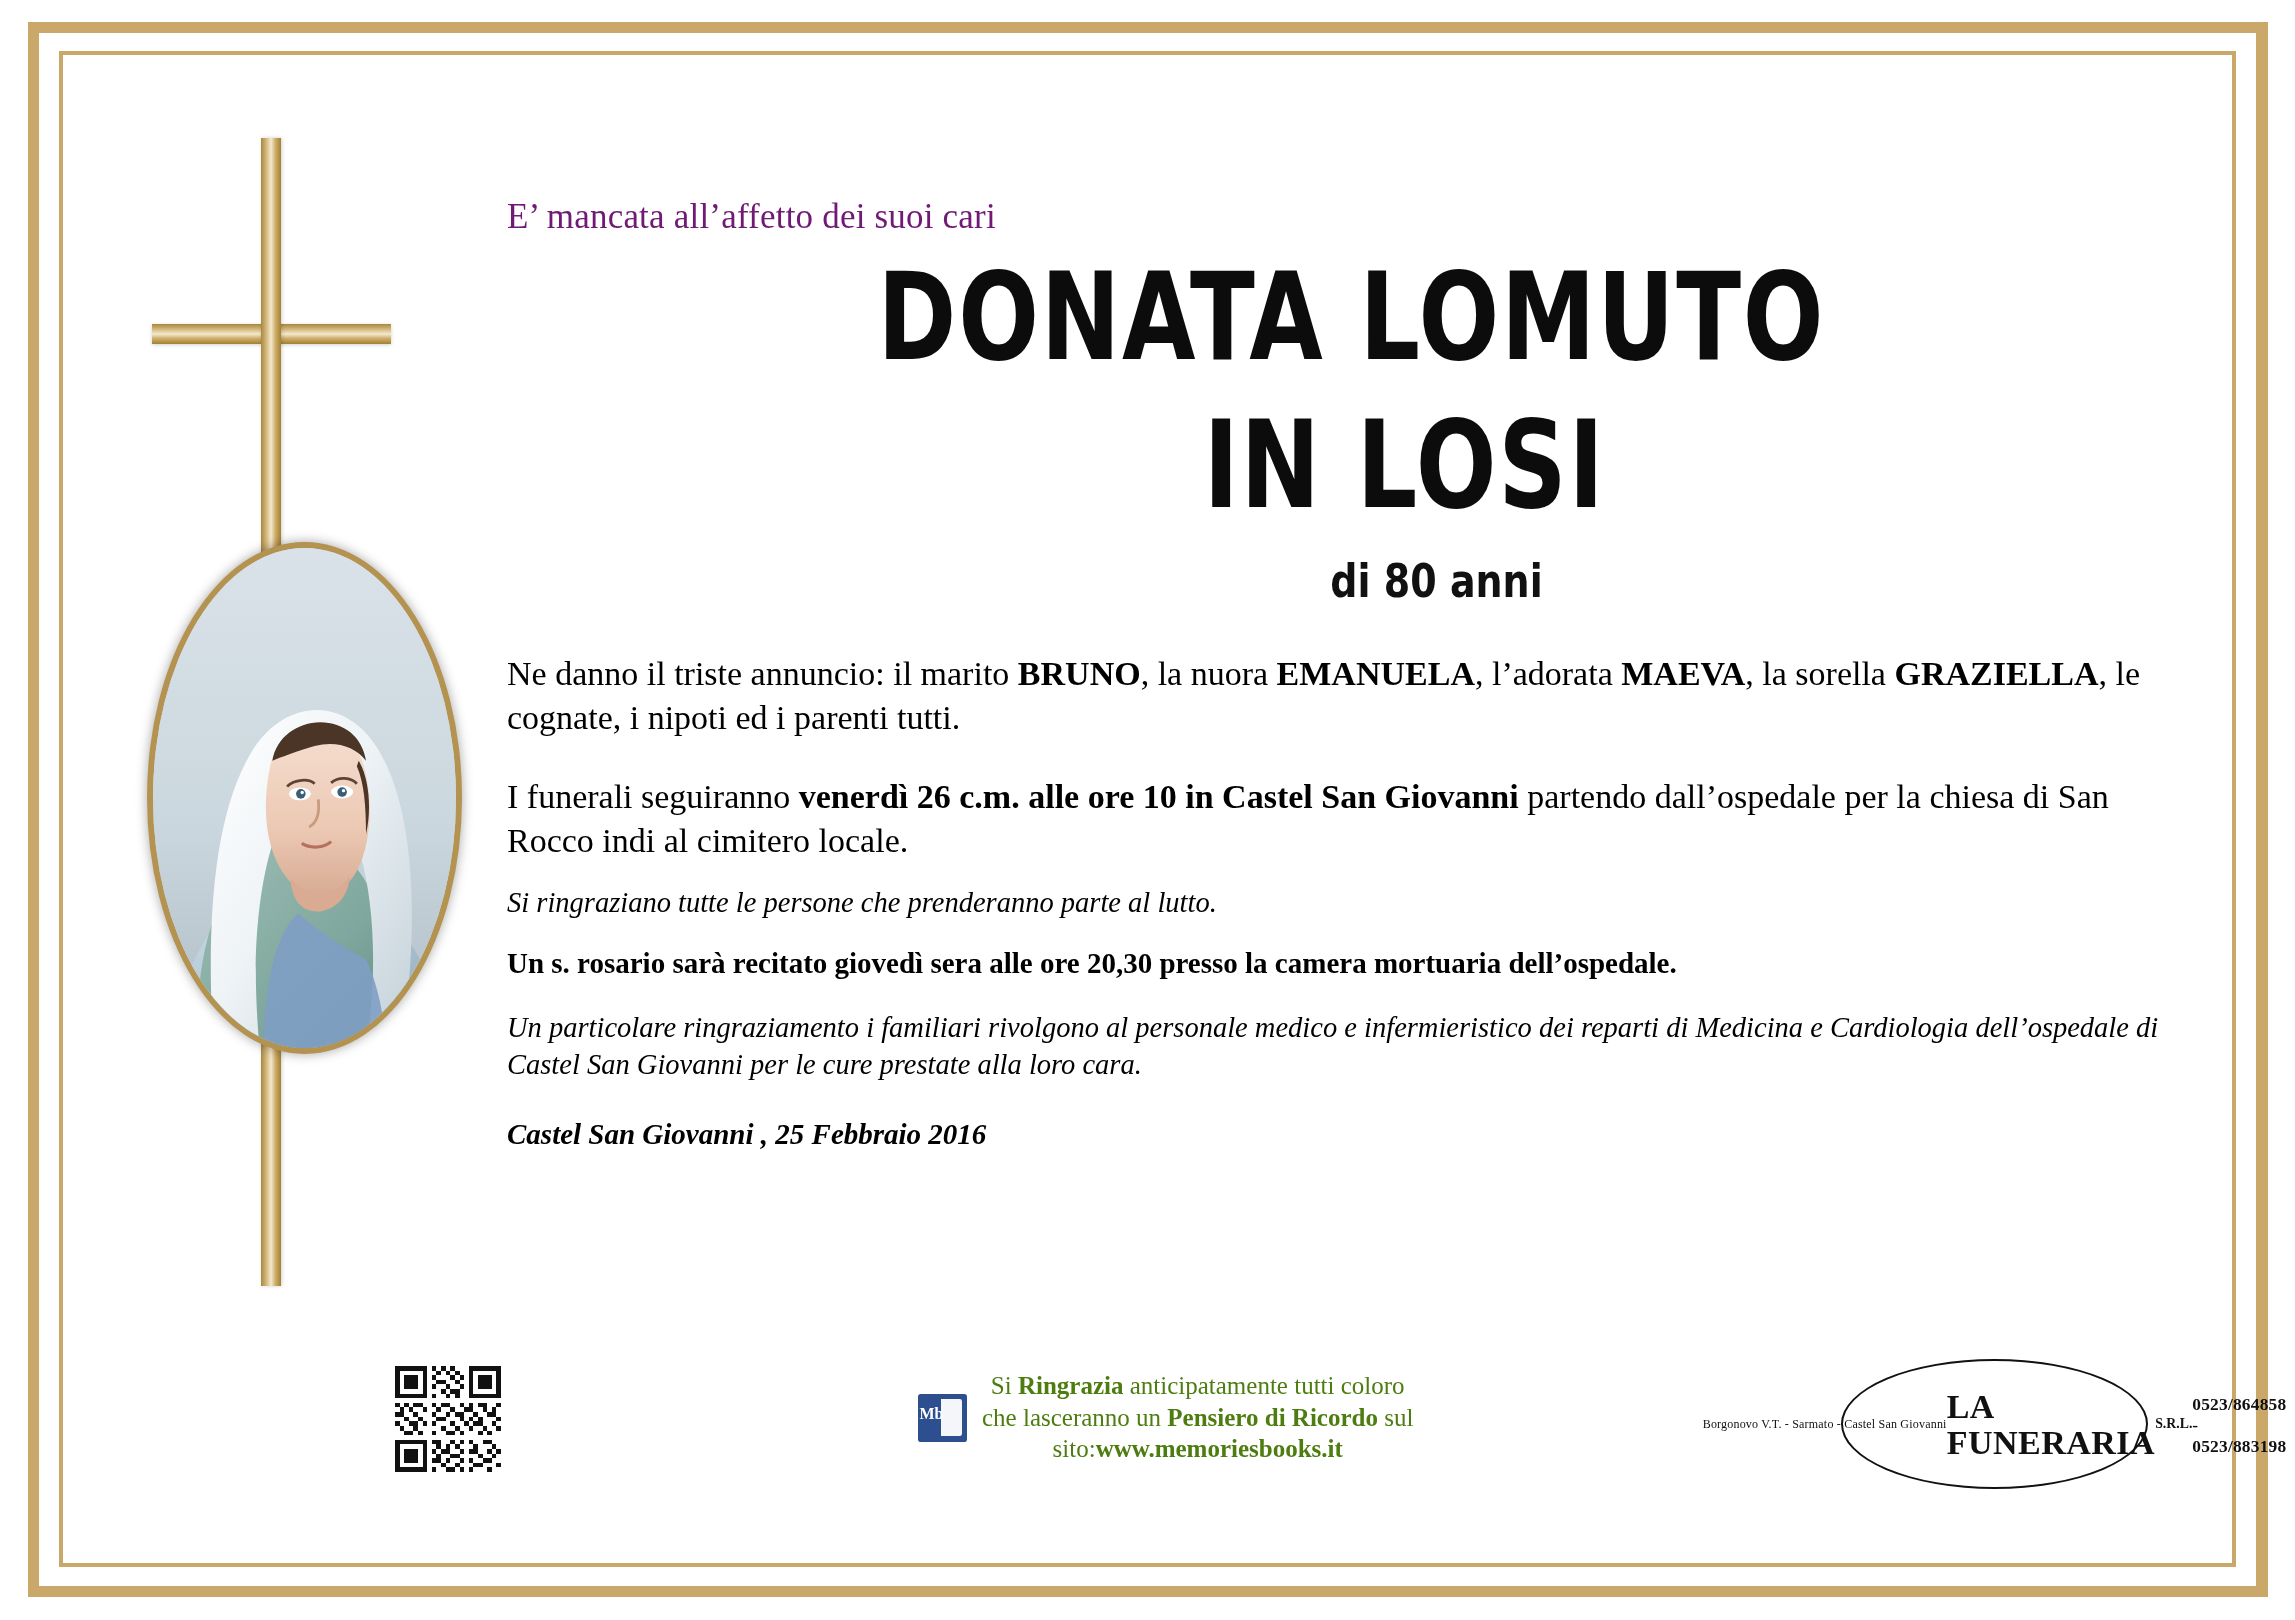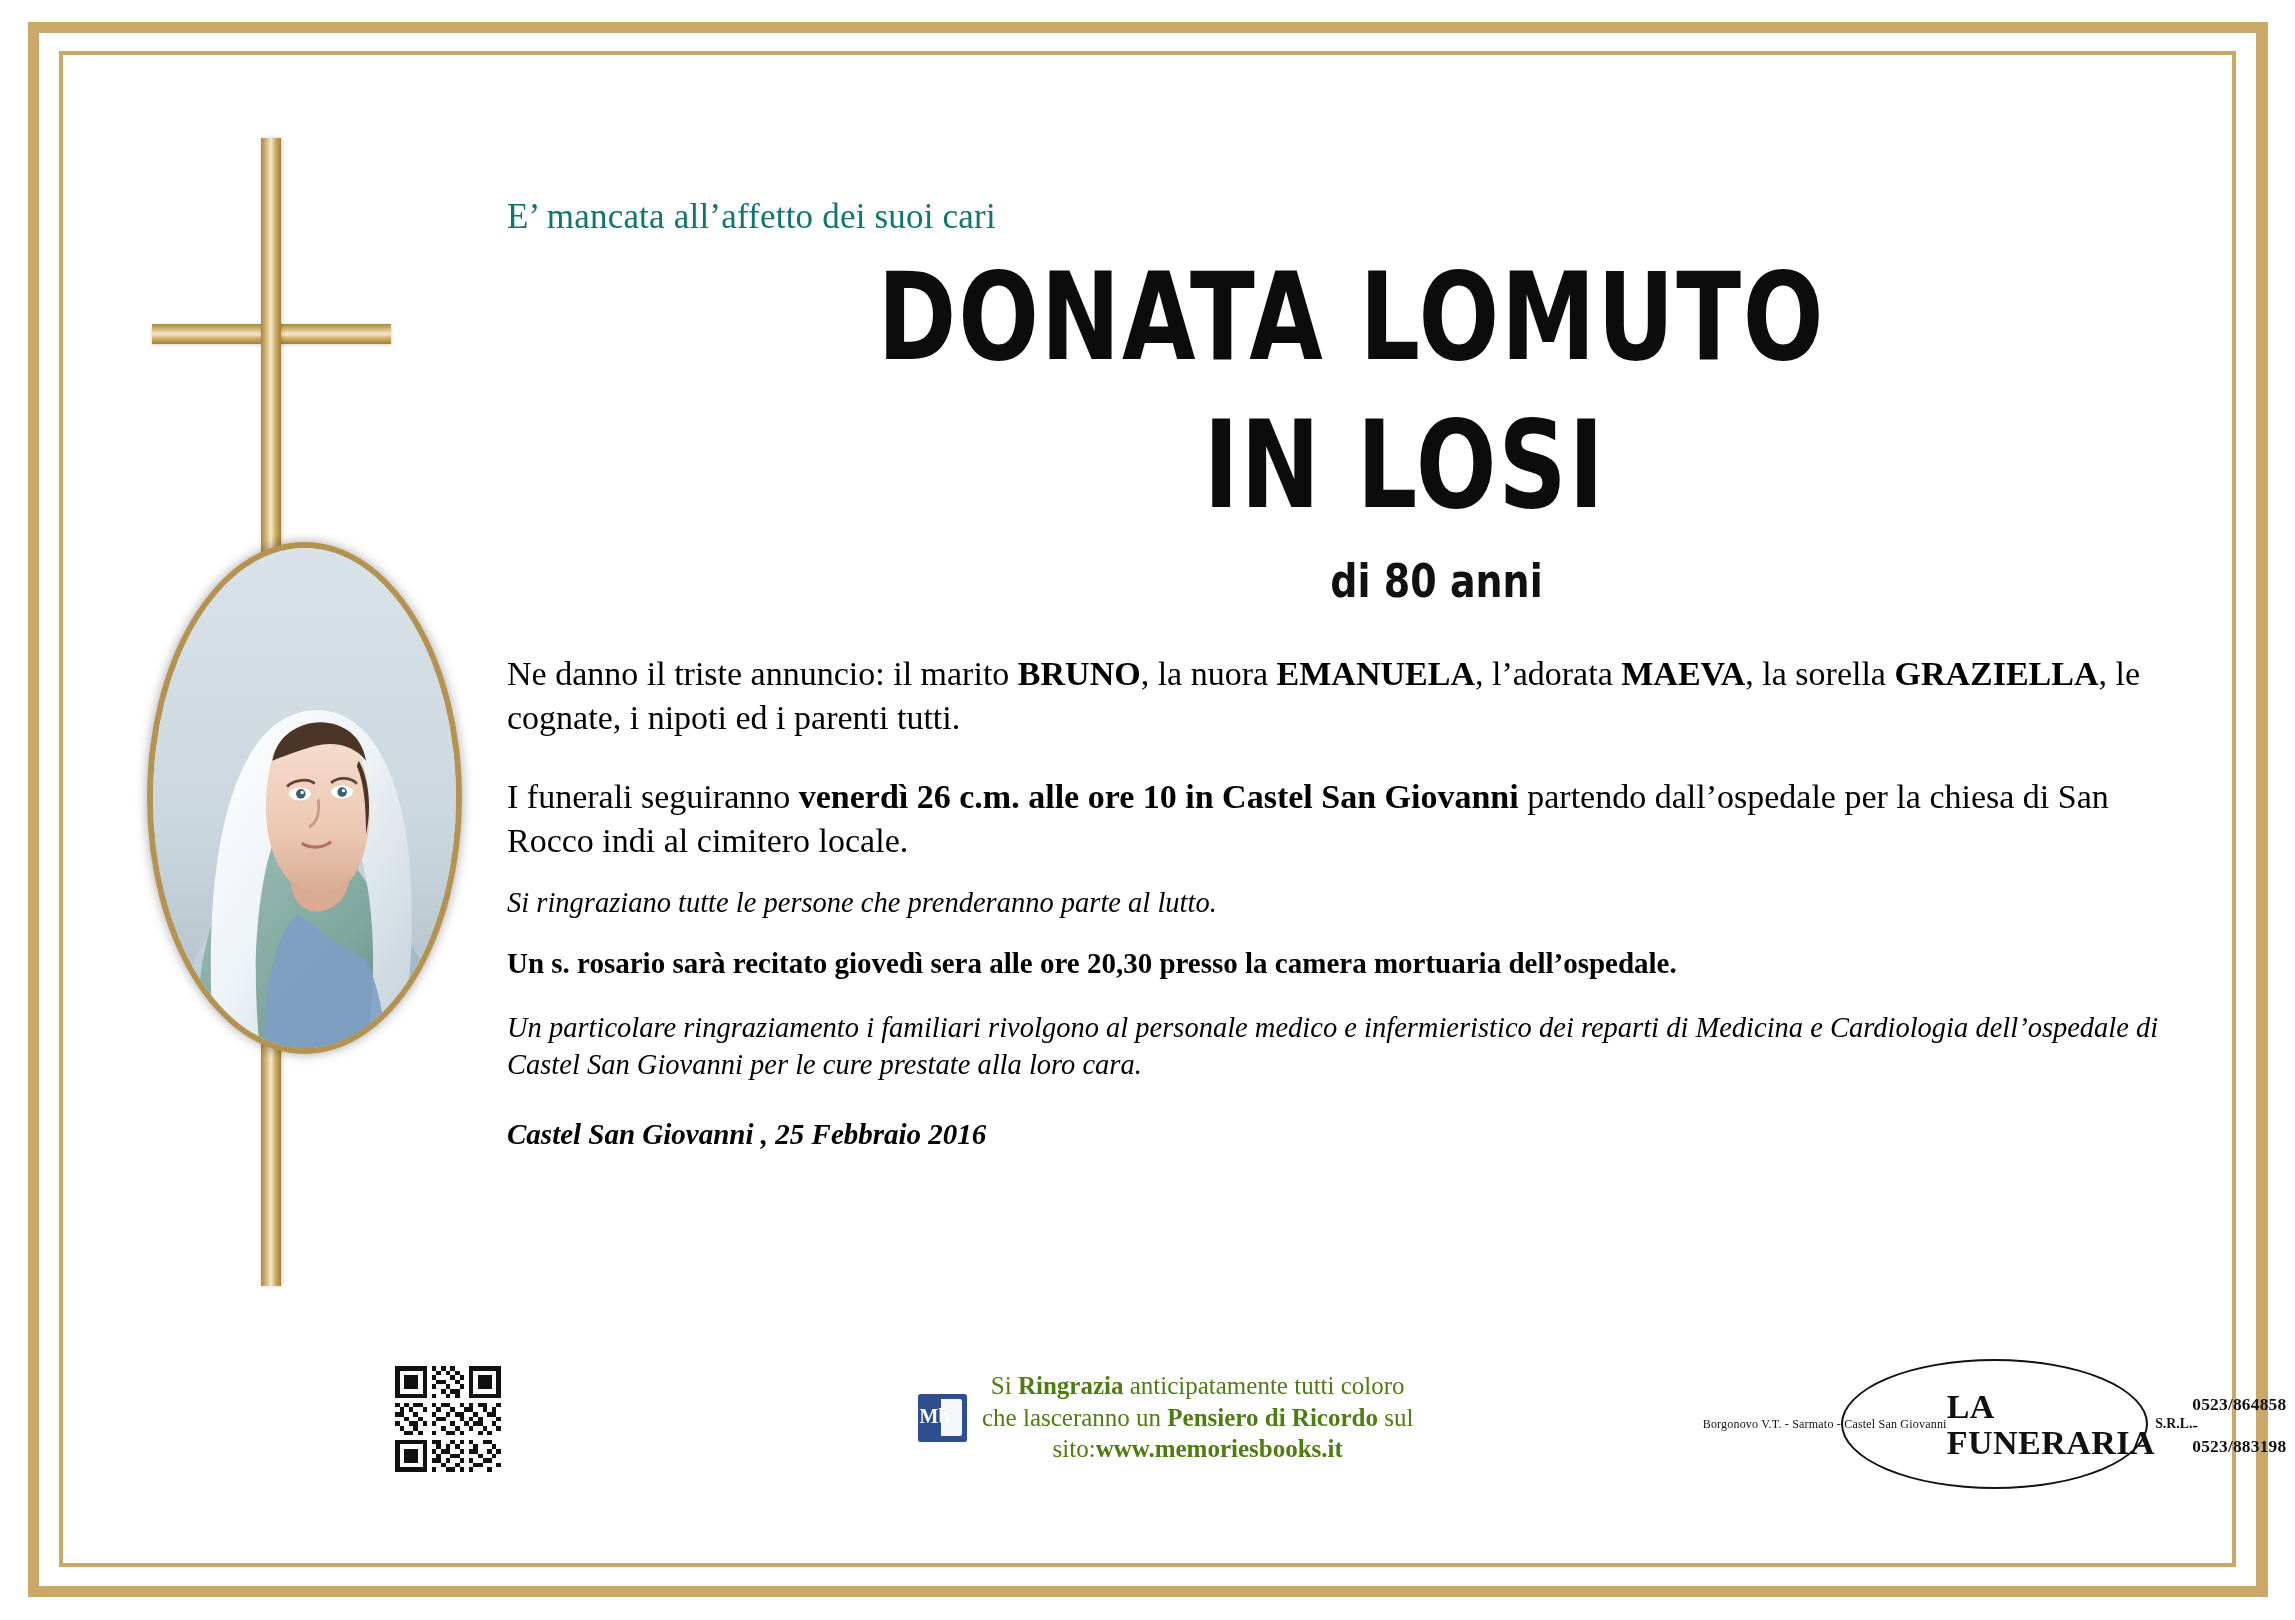--- a/index.html
+++ b/index.html
@@ -98,21 +98,21 @@
   
   .content {
     position: absolute;
     left: 507px;
     top: 197px;
     width: 1689px;
   }
 
   .lead {
     font-size: 35px;
-    color: #0f766e;
+    color: #701a75;
     letter-spacing: 0.2px;
     margin-bottom: 18.4px;
   }
 
   .deceased-name {
     font-family: "DejaVu Sans", sans-serif;
     font-weight: bold;
     font-size: 95px;
     letter-spacing: 1.8px;
     color: #0c0c0c;
@@ -222,21 +222,21 @@
     left: 27px; top: 10px;
     width: 21px; height: 37px;
     background: #f4f6fa;
     border-radius: 0 2.3px 2.3px 0;
   }
   .mb-logo .mbtxt {
     position: absolute;
     left: 5.5px; top: 15.6px;
     color: #ffffff;
     font-family: "Liberation Serif", serif;
-    font-size: 20px;
+    font-size: 16px;
     font-weight: bold;
     text-align: center;
   }
   .mb-text {
     font-size: 25px;
     line-height: 1.26;
     color: #4d7c0f;
     text-align: center;
   }
   .mb-text b { font-weight: bold; }

